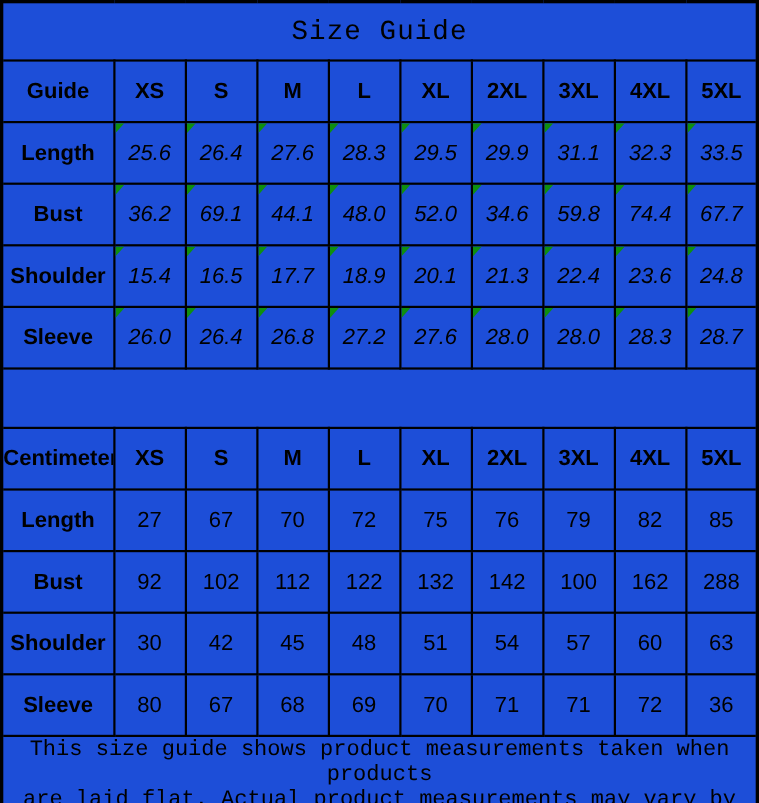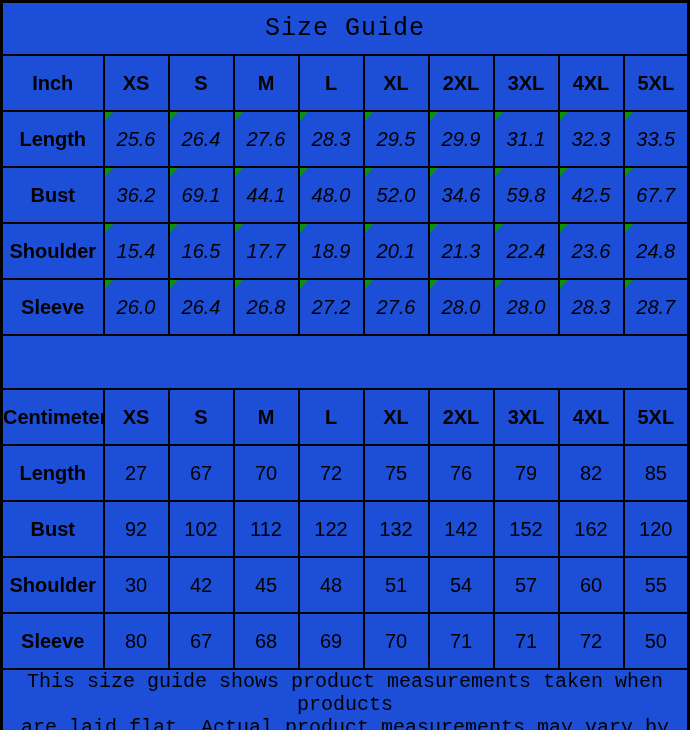--- a/index.html
+++ b/index.html
@@ -66,21 +66,21 @@
       <col class="c">
       <col class="c">
   </colgroup>
 
   <tbody>
       <tr class="title-row">
     <td colspan="10">Size Guide</td>
   </tr>
 
   <tr>
-    <td class="lab">Inch</td>
+    <td class="lab">Guide</td>
     <td class="lab">XS</td>
     <td class="lab">S</td>
     <td class="lab">M</td>
     <td class="lab">L</td>
     <td class="lab">XL</td>
     <td class="lab">2XL</td>
     <td class="lab">3XL</td>
     <td class="lab">4XL</td>
     <td class="lab">5XL</td>
   </tr>
@@ -100,21 +100,21 @@
 
   <tr>
     <td class="lab">Bust</td>
     <td><span class="tri"></span><span class="cellval">36.2</span></td>
     <td><span class="tri"></span><span class="cellval">69.1</span></td>
     <td><span class="tri"></span><span class="cellval">44.1</span></td>
     <td><span class="tri"></span><span class="cellval">48.0</span></td>
     <td><span class="tri"></span><span class="cellval">52.0</span></td>
     <td><span class="tri"></span><span class="cellval">34.6</span></td>
     <td><span class="tri"></span><span class="cellval">59.8</span></td>
-    <td><span class="tri"></span><span class="cellval">42.5</span></td>
+    <td><span class="tri"></span><span class="cellval">74.4</span></td>
     <td><span class="tri"></span><span class="cellval">67.7</span></td>
   </tr>
 
   <tr>
     <td class="lab">Shoulder</td>
     <td><span class="tri"></span><span class="cellval">15.4</span></td>
     <td><span class="tri"></span><span class="cellval">16.5</span></td>
     <td><span class="tri"></span><span class="cellval">17.7</span></td>
     <td><span class="tri"></span><span class="cellval">18.9</span></td>
     <td><span class="tri"></span><span class="cellval">20.1</span></td>
@@ -168,49 +168,49 @@
   </tr>
 
   <tr>
     <td class="lab">Bust</td>
     <td>92</td>
     <td>102</td>
     <td>112</td>
     <td>122</td>
     <td>132</td>
     <td>142</td>
-    <td>152</td>
+    <td>100</td>
     <td>162</td>
-    <td>120</td>
+    <td>288</td>
   </tr>
 
   <tr>
     <td class="lab">Shoulder</td>
     <td>30</td>
     <td>42</td>
     <td>45</td>
     <td>48</td>
     <td>51</td>
     <td>54</td>
     <td>57</td>
     <td>60</td>
-    <td>55</td>
+    <td>63</td>
   </tr>
 
   <tr>
     <td class="lab">Sleeve</td>
     <td>80</td>
     <td>67</td>
     <td>68</td>
     <td>69</td>
     <td>70</td>
     <td>71</td>
     <td>71</td>
     <td>72</td>
-    <td>50</td>
+    <td>36</td>
   </tr>
 
   <tr class="footer-row">
     <td colspan="10">
       <div>This size guide shows product measurements taken when products</div>
       <div>are laid flat. Actual product measurements may vary by up to 3cm.</div>
     </td>
   </tr>
 </tbody>
   </table>

